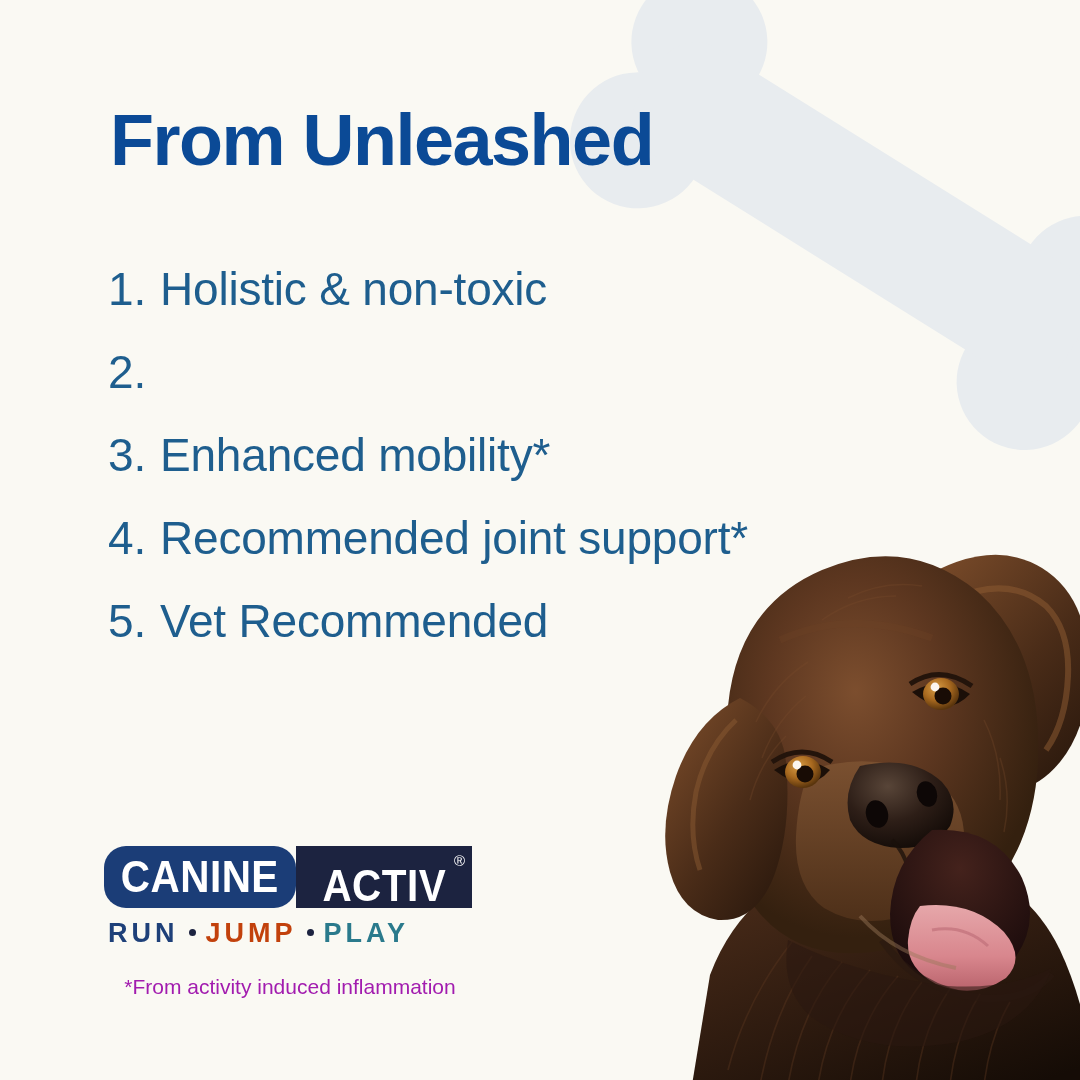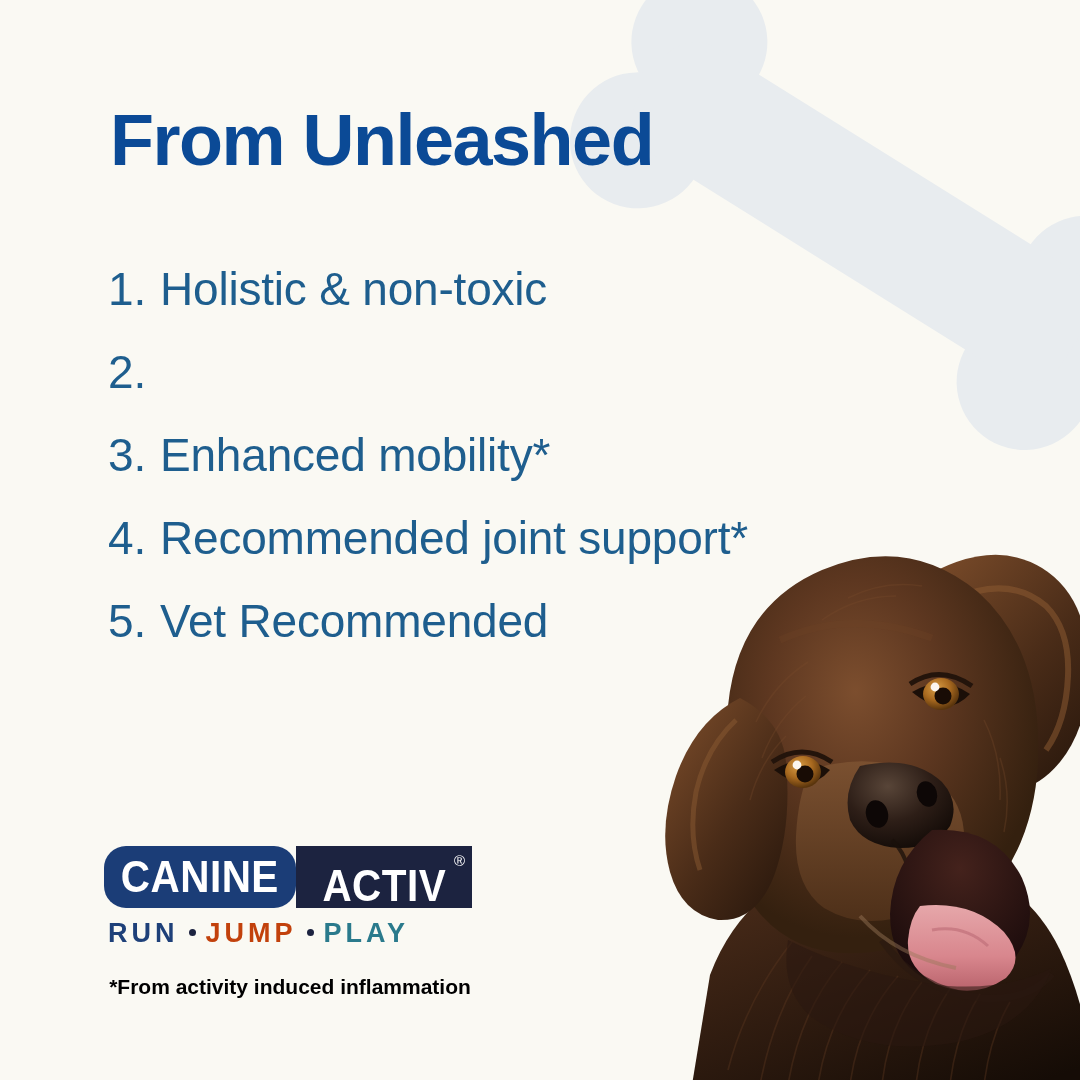--- a/index.html
+++ b/index.html
@@ -135,22 +135,22 @@
     top:-1px;
   }
 
   
   #footnote {
     position:absolute;
     left:104px; top:975px;
     width:372px;
     text-align:center;
     font-size:21px;
-    font-weight:700;
-    color:#000000;
+    font-weight:400;
+    color:#a21caf;
     white-space:nowrap;
   }
 </style>
 </head>
 <body>
 
 <div id="stage">
 
   <svg id="bone-watermark" viewBox="0 0 1080 1080" xmlns="http://www.w3.org/2000/svg" aria-hidden="true">
     <g transform="translate(862,212) rotate(32)">

